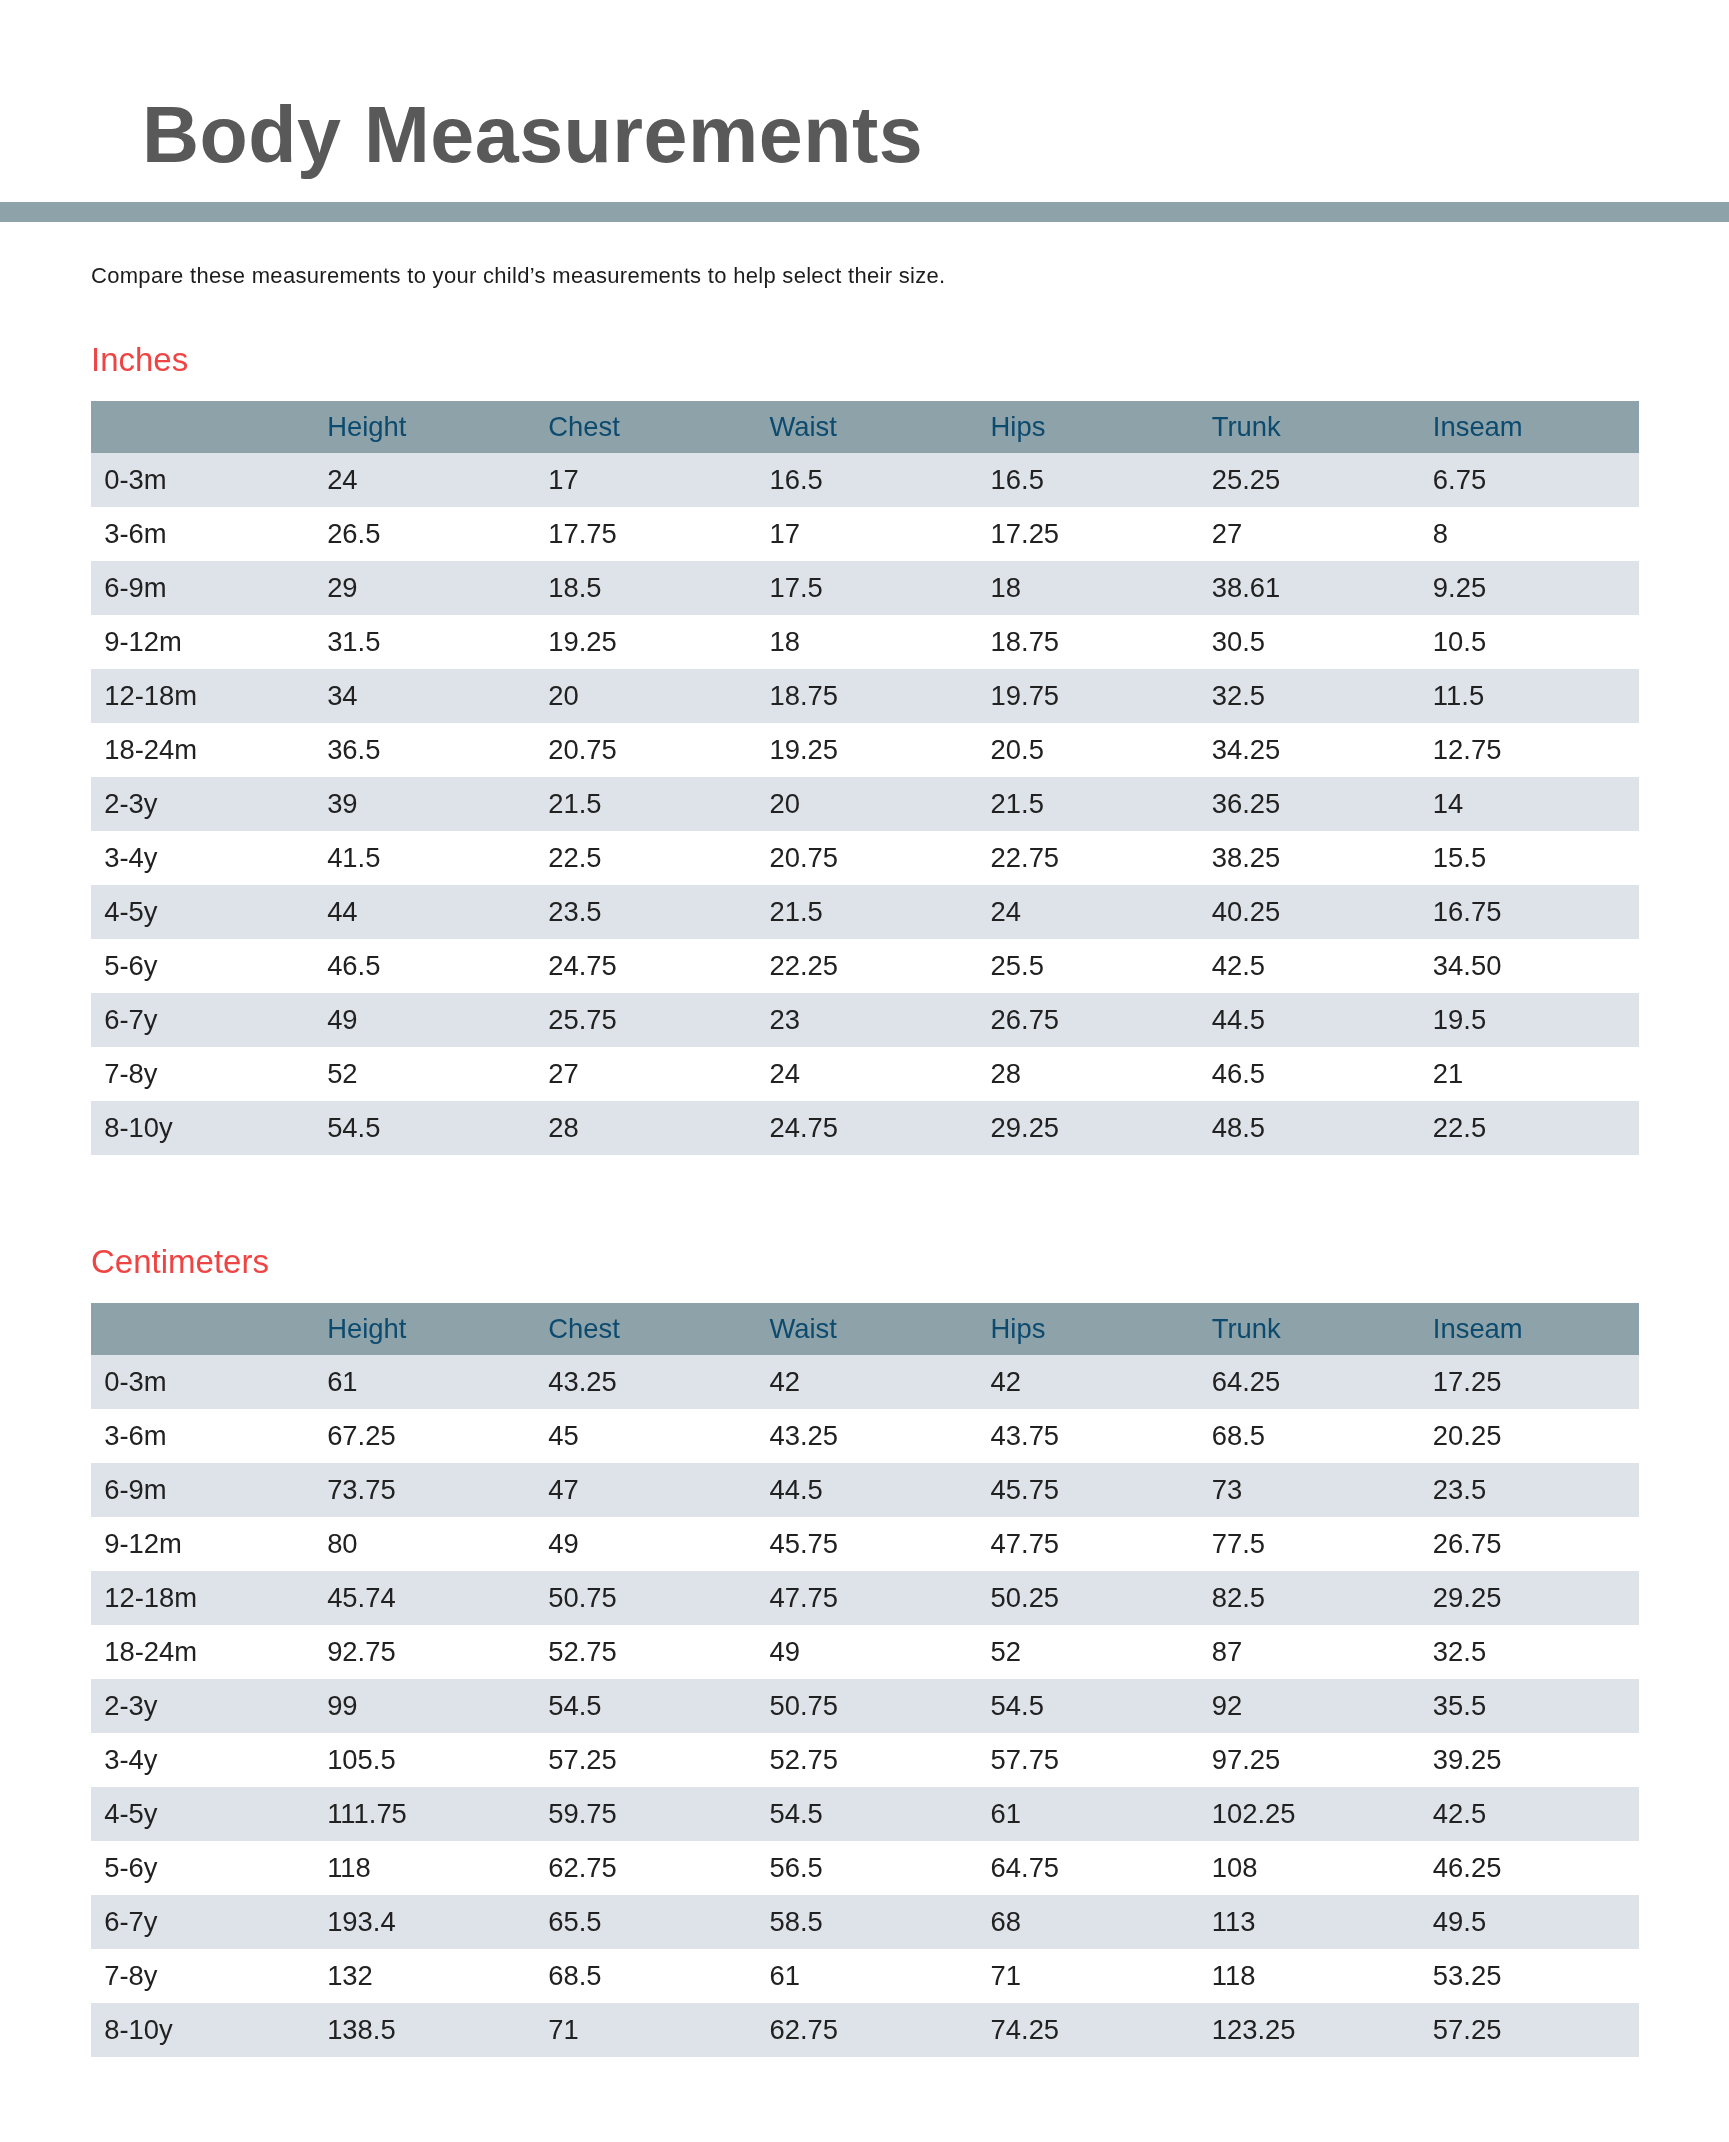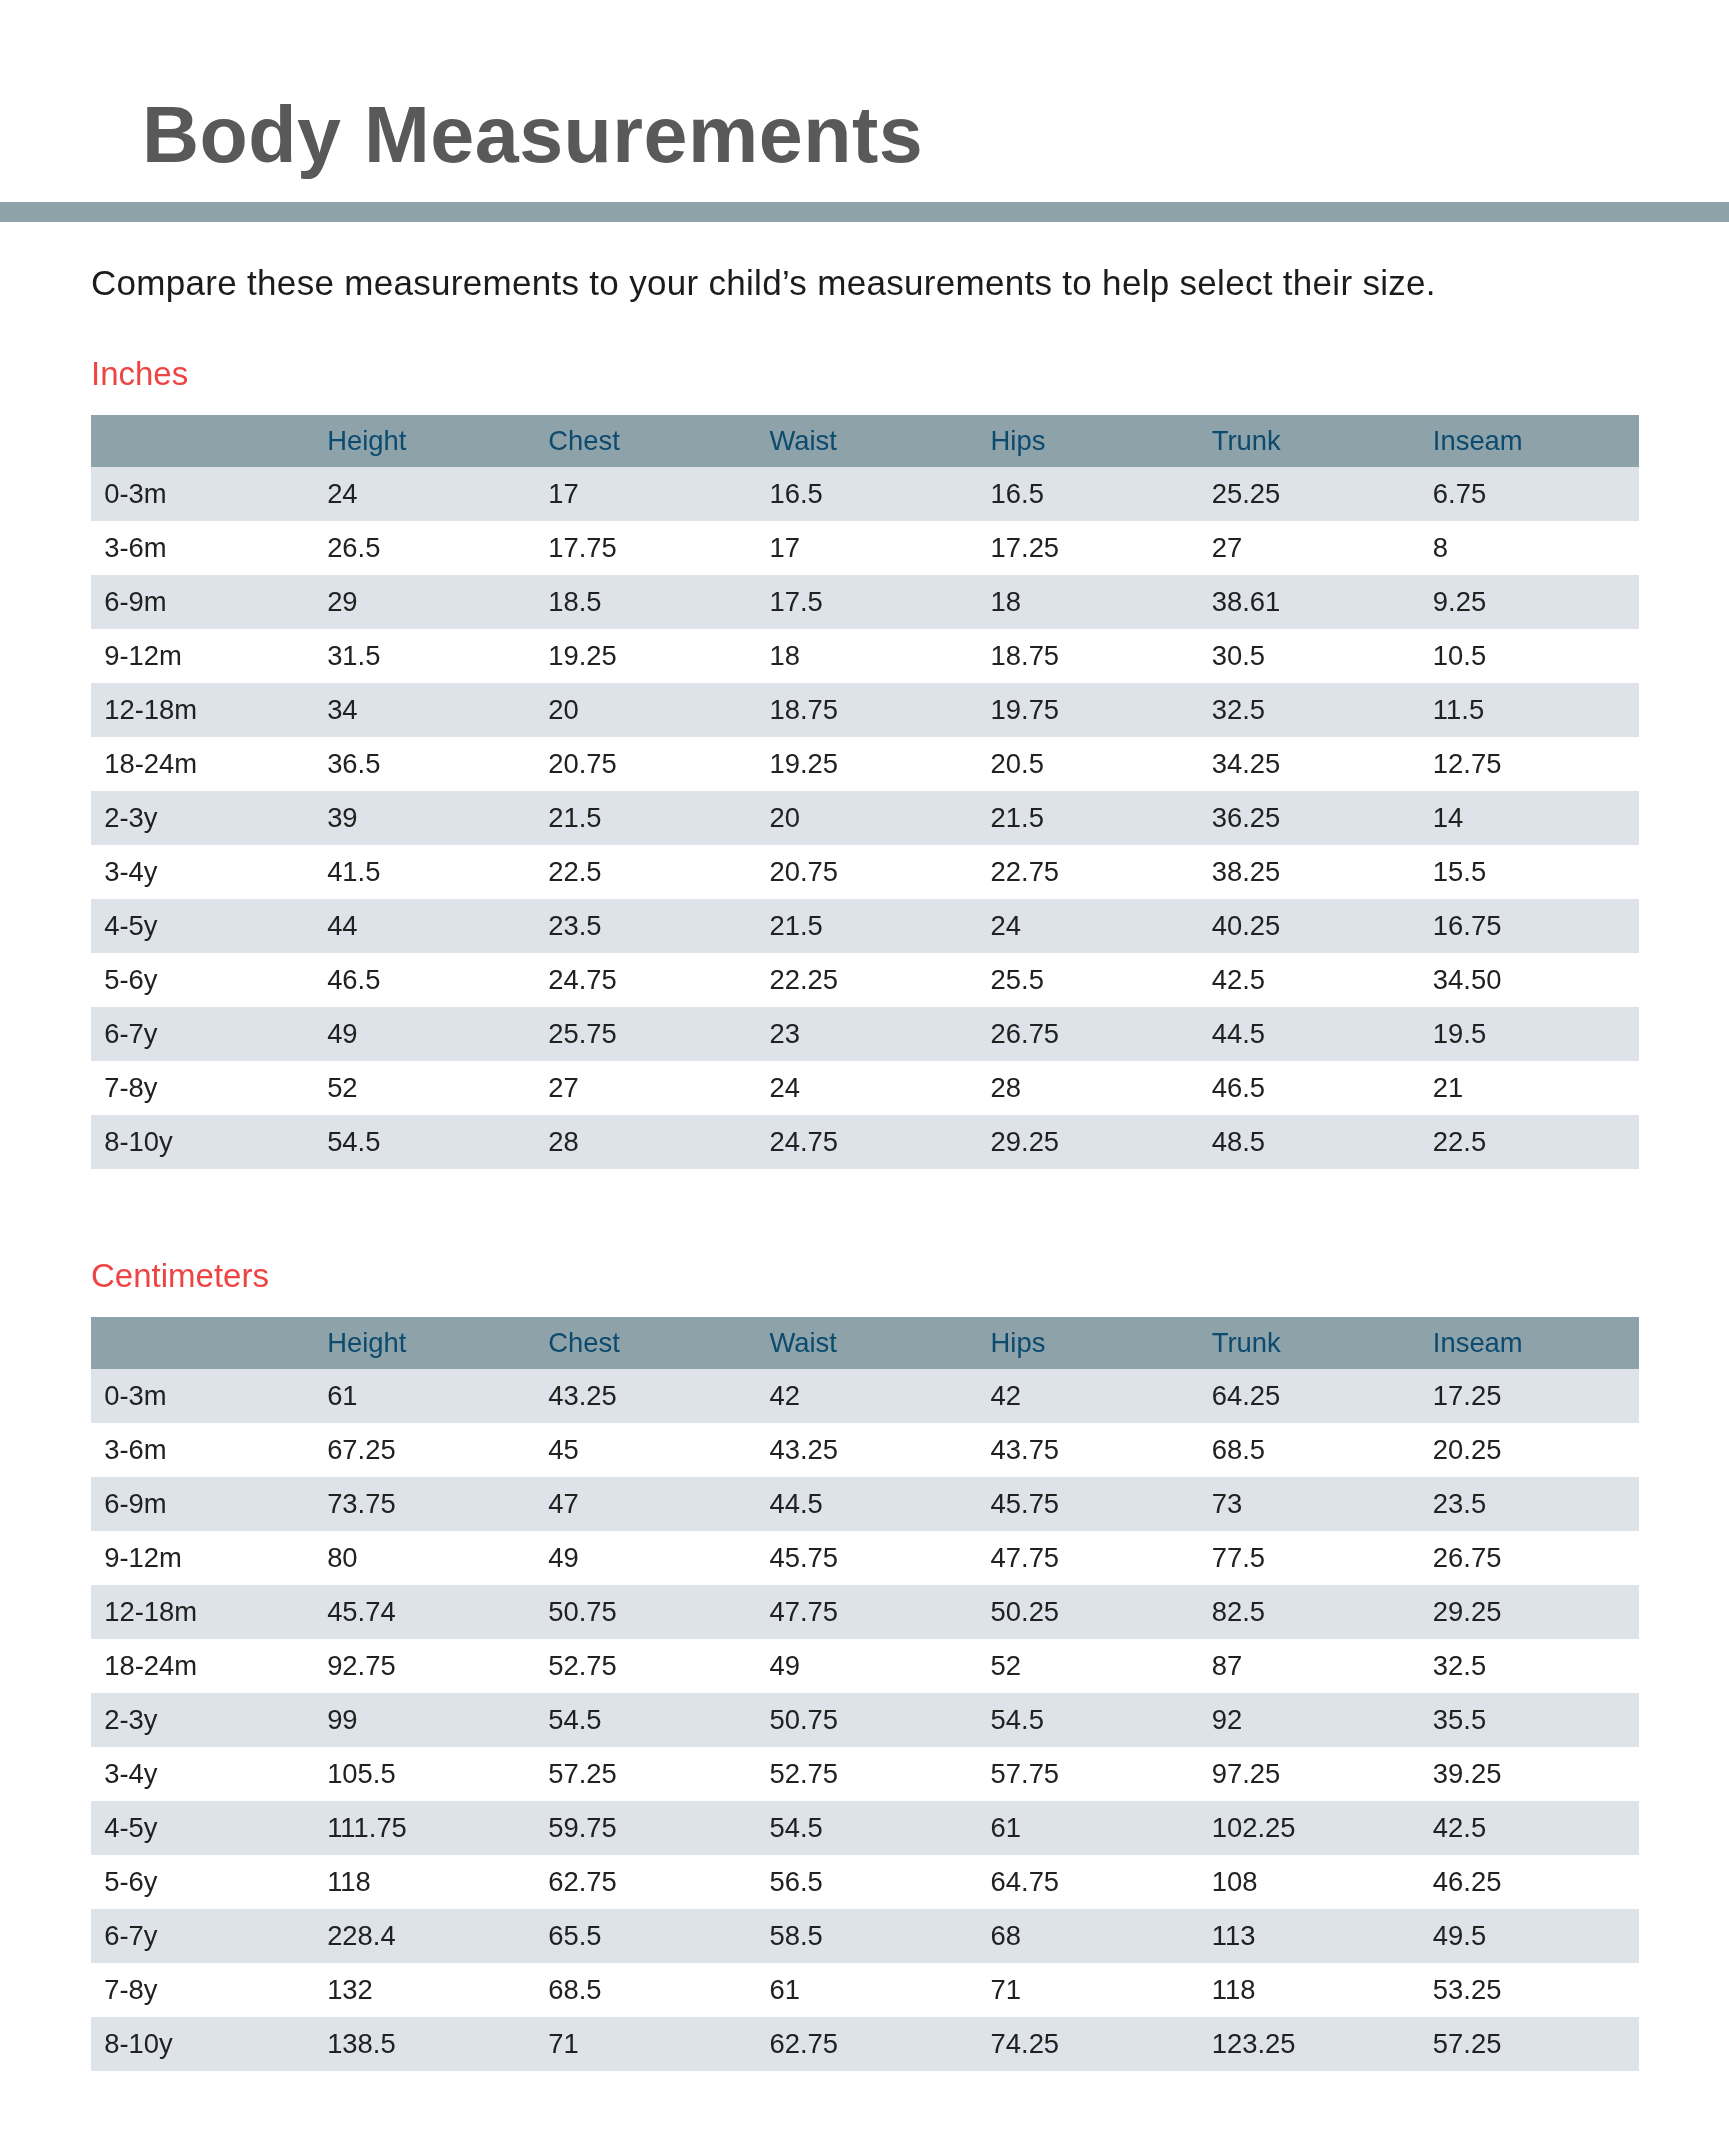--- a/index.html
+++ b/index.html
@@ -27,21 +27,21 @@
     width: 100%;
     height: 20px;
     background: #8ea2aa;
     margin-top: 28px;
   }
   .content {
     padding: 0 91px;
   }
   .subtitle {
     margin: 41px 0 0 0;
-    font-size: 35px;
+    font-size: 22px;
     letter-spacing: 0.3px;
     color: #1c1c1c;
   }
   .unit-label {
     margin: 52px 0 0 0;
     font-size: 33px;
     color: #ef4444;
   }
   .unit-label.cm {
     margin-top: 88px;
@@ -330,21 +330,21 @@
           <td class="size-cell">5-6y</td>
           <td>118</td>
           <td>62.75</td>
           <td>56.5</td>
           <td>64.75</td>
           <td>108</td>
           <td>46.25</td>
         </tr>
         <tr>
           <td class="size-cell">6-7y</td>
-          <td>228.4</td>
+          <td>193.4</td>
           <td>65.5</td>
           <td>58.5</td>
           <td>68</td>
           <td>113</td>
           <td>49.5</td>
         </tr>
         <tr>
           <td class="size-cell">7-8y</td>
           <td>132</td>
           <td>68.5</td>

